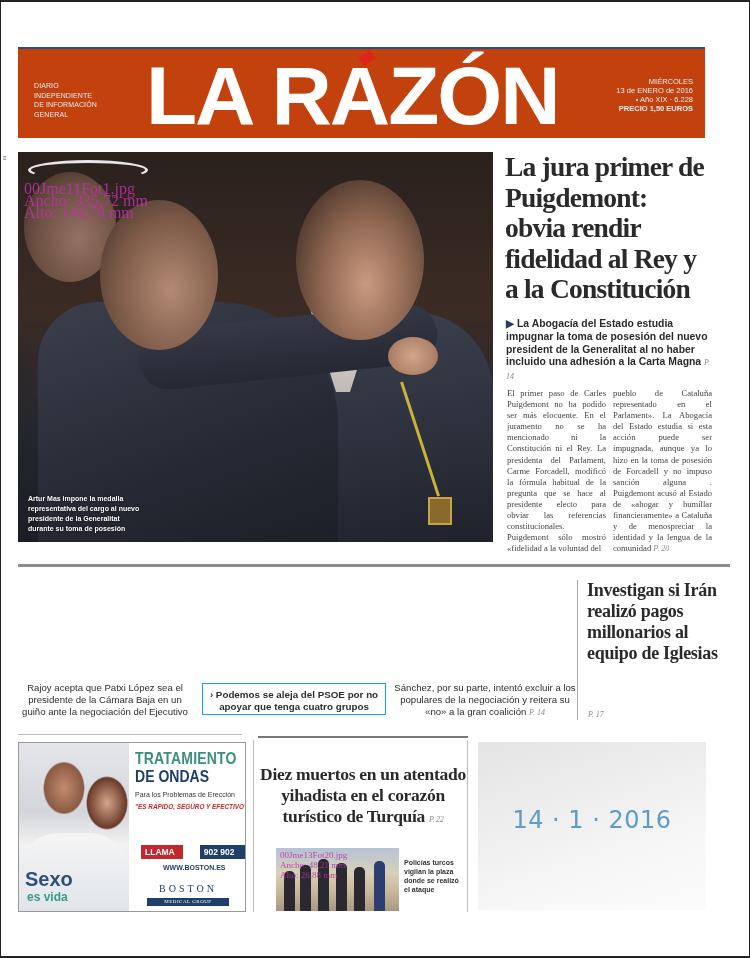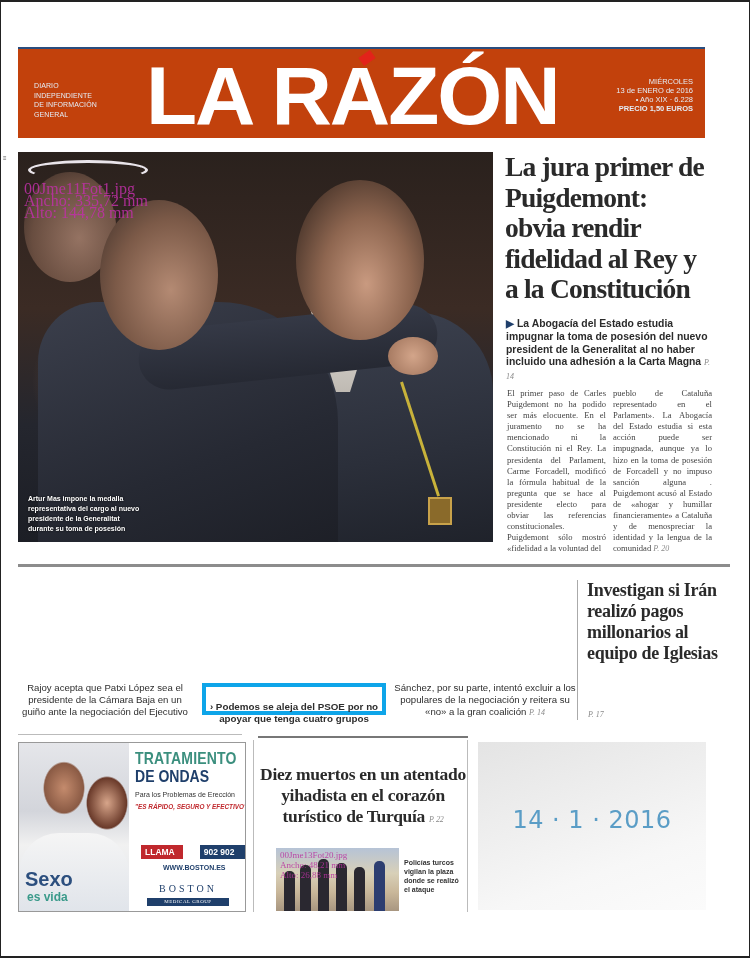--- a/index.html
+++ b/index.html
@@ -47,21 +47,21 @@
   .body-col { width: 99px; font-family: "Liberation Serif", serif; font-size: 8.6px; line-height: 11.1px; color: #444; text-align: justify; hyphens: auto; }
 
   .rule-heavy { position: absolute; left: 18px; top: 564px; width: 712px; height: 3px; background: #8c8c8c; }
   .rule-light { position: absolute; left: 18px; top: 734px; width: 224px; height: 1px; background: #bbb; }
   .rule-mid { position: absolute; left: 258px; top: 736px; width: 210px; height: 2px; background: #777; }
 
   
   .second-head { position: absolute; left: 18px; top: 577px; width: 560px; font-family: "Liberation Serif", serif; font-weight: bold; color: #2a2a2a; font-size: 42px; line-height: 46px; letter-spacing: -1.3px; }
   .second-sub { position: absolute; top: 682px; font-size: 9.6px; line-height: 12px; color: #2e2e2e; text-align: center; }
   .sub-a { left: 20px; width: 170px; }
-  .sub-box { left: 202px; top: 683px; width: 184px; height: 32px; border: 4px solid #0ea5e9; padding-top: 14px; font-weight: bold; font-size: 9.8px; }
+  .sub-box { left: 202px; top: 683px; width: 184px; height: 32px; border: 1px solid #0ea5e9; padding-top: 5px; font-weight: bold; font-size: 9.8px; }
   .sub-c { left: 393px; width: 184px; }
 
   .side-rule { position: absolute; left: 577px; top: 580px; width: 1px; height: 140px; background: #aaa; }
   .side-head { position: absolute; left: 587px; top: 580px; width: 140px; font-family: "Liberation Serif", serif; font-weight: bold; color: #2a2a2a; font-size: 18px; line-height: 21px; letter-spacing: -0.3px; }
   .side-pref { position: absolute; left: 588px; top: 710px; }
 
   
   .ad { position: absolute; left: 18px; top: 742px; width: 228px; height: 170px; border: 1px solid #999; overflow: hidden; background: #fff; }
   .ad-photo { position: absolute; left: 0; top: 0; width: 110px; height: 170px; background:
       radial-gradient(ellipse 30px 38px at 45px 45px, #c48b6d 0%, #8a5a44 65%, rgba(0,0,0,0) 70%),

